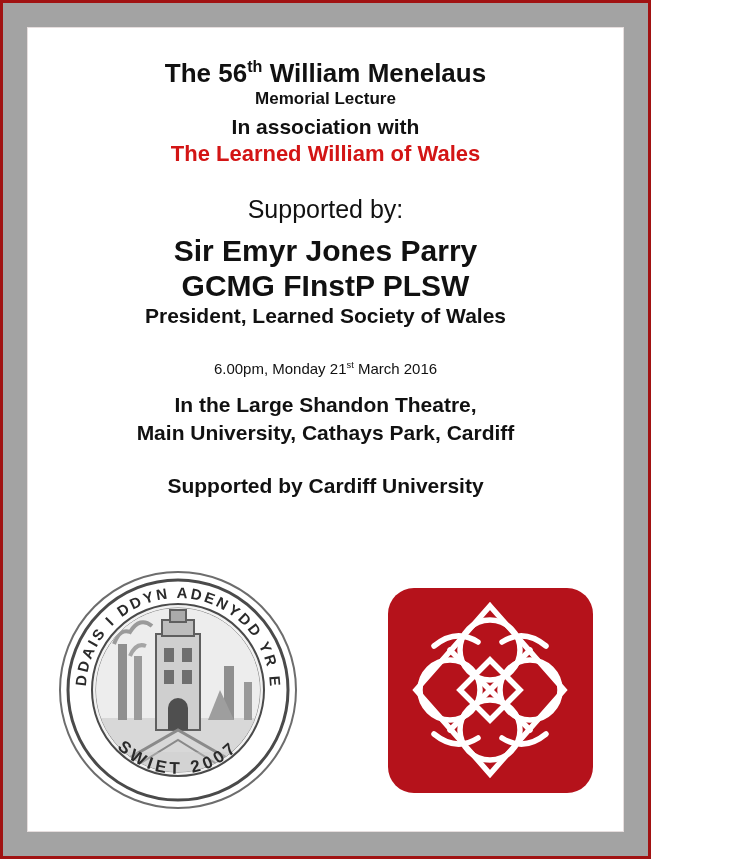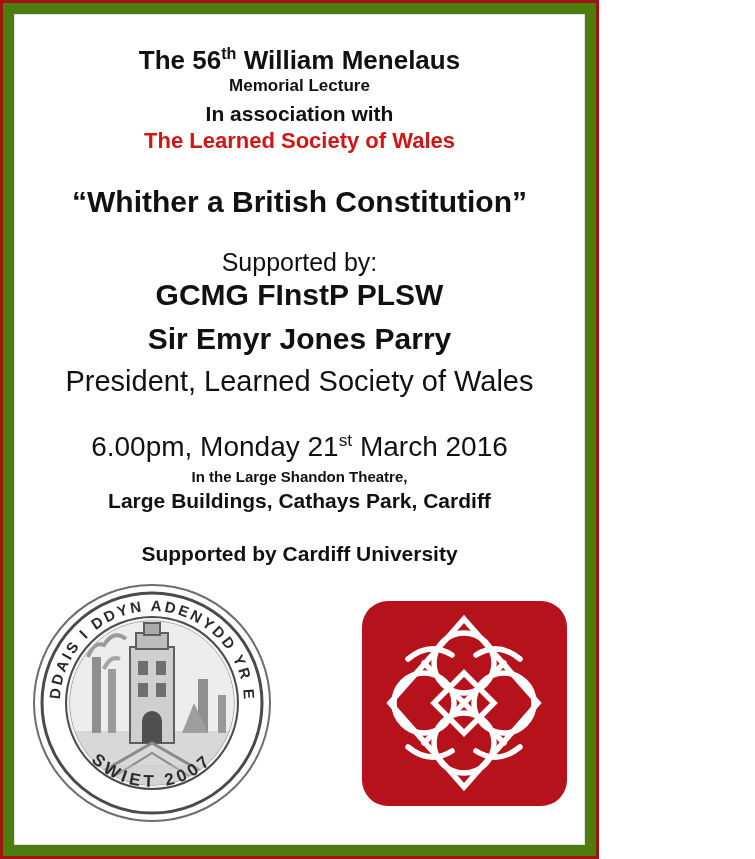--- a/index.html
+++ b/index.html
@@ -9,26 +9,26 @@
   }
   body {
     width: 755px;
     height: 859px;
     font-family: "Liberation Sans", sans-serif;
     color: #111111;
     overflow: hidden;
   }
   .poster {
     position: relative;
-    width: 599px;
+    width: 651px;
     height: 859px;
     box-sizing: border-box;
     border: 3px solid #a11212;
-    background: #4d7c0f;
-    padding: 11px;
+    background: #a3a3a3;
+    padding: 24px;
   }
   .inner {
     position: relative;
     width: 100%;
     height: 100%;
     box-sizing: border-box;
     border: 1px solid #e6dede;
     background: #ffffff;
     text-align: center;
   }
@@ -79,36 +79,35 @@
     font-weight: bold;
     color: #111111;
     margin-top: 8px;
   }
   .t-postnoms {
     font-size: 30px;
     font-weight: bold;
     color: #111111;
   }
   .t-role {
-    font-size: 29px;
+    font-size: 21px;
+    font-weight: bold;
+    color: #111111;
+  }
+  .t-datetime {
+    font-size: 15px;
     font-weight: normal;
     color: #111111;
-    margin-top: 8px;
-  }
-  .t-datetime {
-    font-size: 28px;
-    font-weight: normal;
-    color: #111111;
     margin-top: 32px;
   }
   .t-venue {
-    font-size: 15px;
-    font-weight: bold;
-    color: #111111;
-    margin-top: 5px;
+    font-size: 21px;
+    font-weight: bold;
+    color: #111111;
+    margin-top: 15px;
   }
   .t-address {
     font-size: 21px;
     font-weight: bold;
     color: #111111;
     margin-top: 3px;
   }
   .t-support {
     font-size: 21px;
     font-weight: bold;
@@ -148,38 +147,35 @@
 </head>
 <body>
 
 <div class="poster">
   <div class="inner">
 
     <div class="block">
       <div class="line t-title1"><span>The 56</span><sup>th</sup><span> William Menelaus</span></div>
       <div class="line t-title2">Memorial Lecture</div>
       <div class="line t-assoc">In association with</div>
-      <div class="line t-society">The Learned Society of Wales</div>
-    </div>
-
-    <div class="block">
-      <div class="line t-lecture">“Whither a British Constitution”</div>
-    </div>
+      <div class="line t-society">The Learned William of Wales</div>
+    </div>
+
 
     <div class="block">
       <div class="line t-presented">Supported by:</div>
+      <div class="line t-speaker">Sir Emyr Jones Parry</div>
       <div class="line t-postnoms">GCMG FInstP PLSW</div>
-      <div class="line t-speaker">Sir Emyr Jones Parry</div>
       <div class="line t-role">President, Learned Society of Wales</div>
     </div>
 
     <div class="block">
       <div class="line t-datetime"><span>6.00pm, Monday 21</span><sup>st</sup><span> March 2016</span></div>
       <div class="line t-venue">In the Large Shandon Theatre,</div>
-      <div class="line t-address">Large Buildings, Cathays Park, Cardiff</div>
+      <div class="line t-address">Main University, Cathays Park, Cardiff</div>
       <div class="line t-support">Supported by Cardiff University</div>
     </div>
 
     <div class="logos">
 
       <div class="logo-swiet">
         <svg viewBox="0 0 240 240" width="240" height="240" aria-hidden="true">
           <defs>
             <path id="arcTop" d="M 28,120 A 92,92 0 0 1 212,120" fill="none"></path>
             <path id="arcBottom" d="M 36,120 A 84,84 0 0 0 204,120" fill="none"></path>

